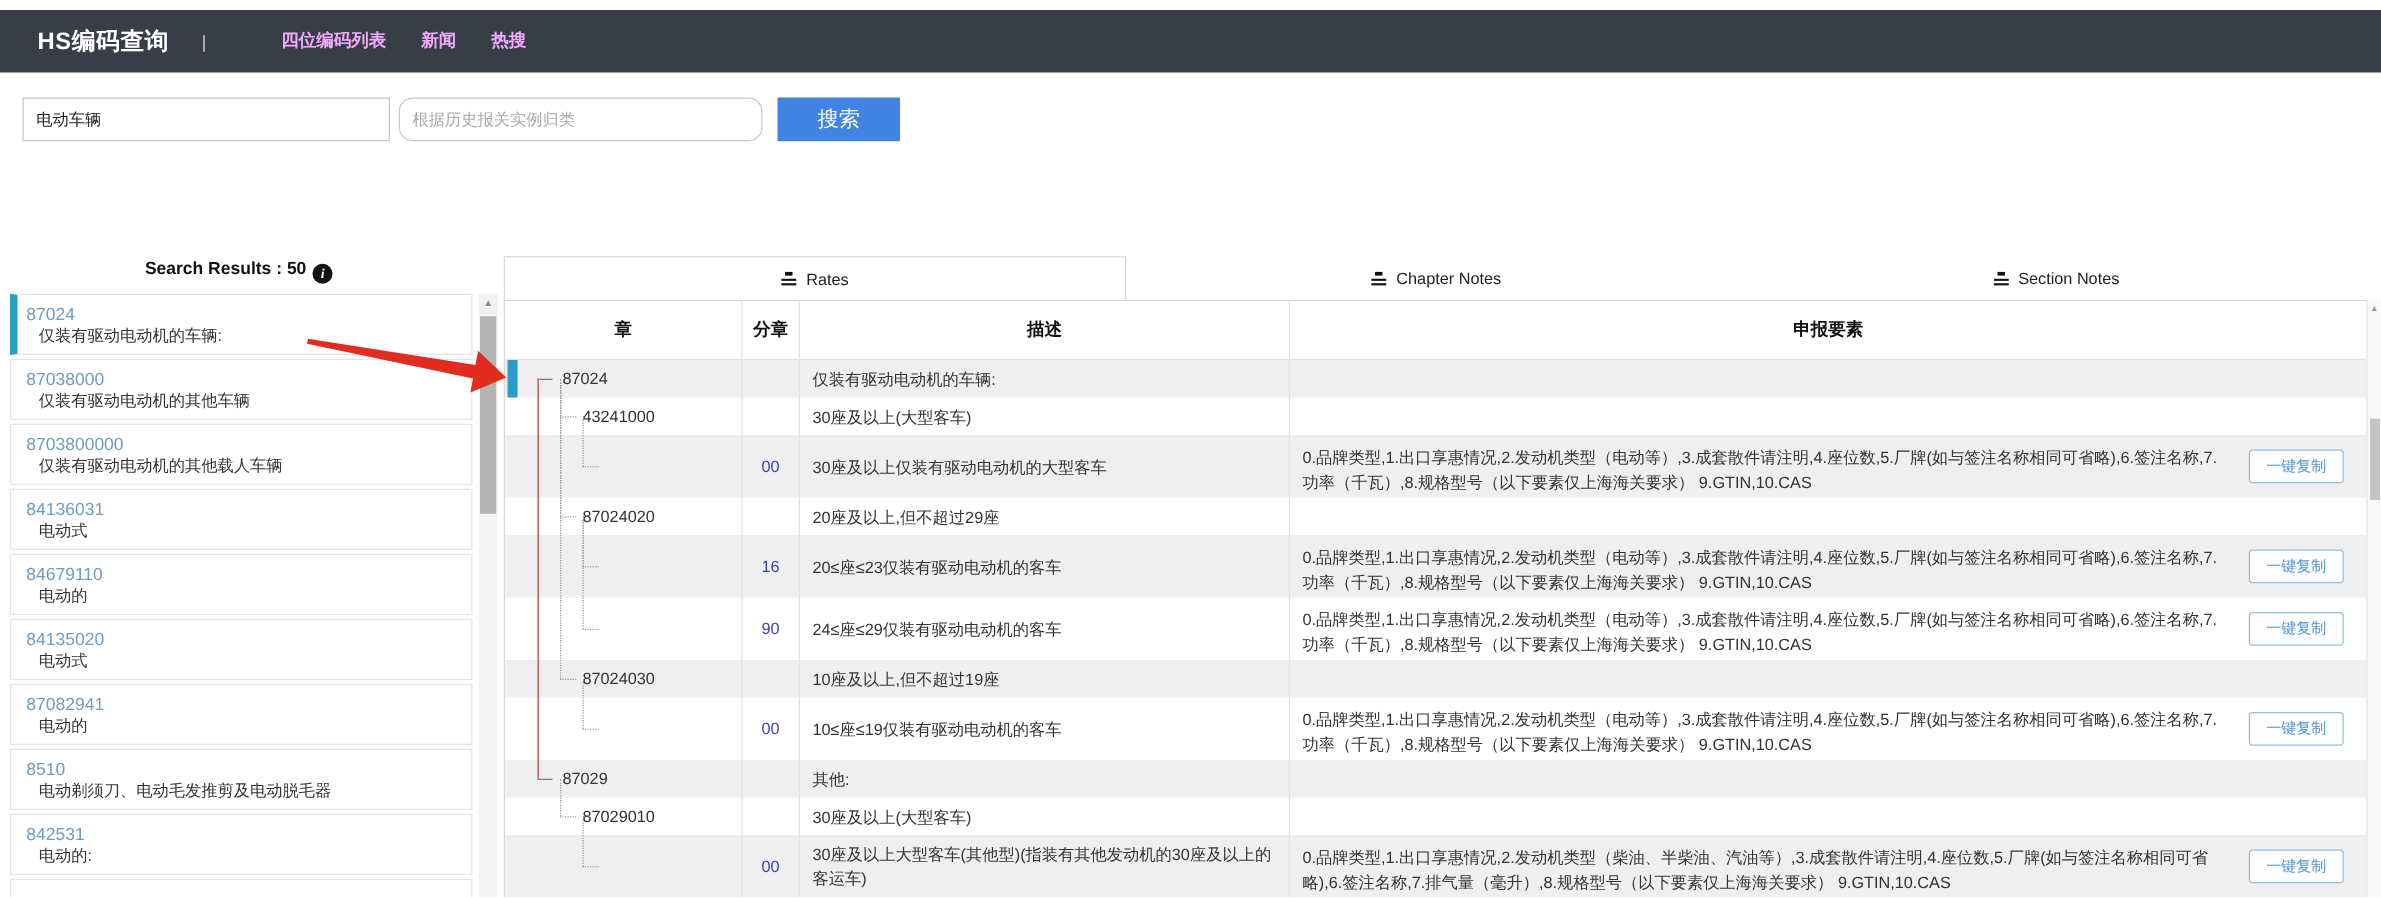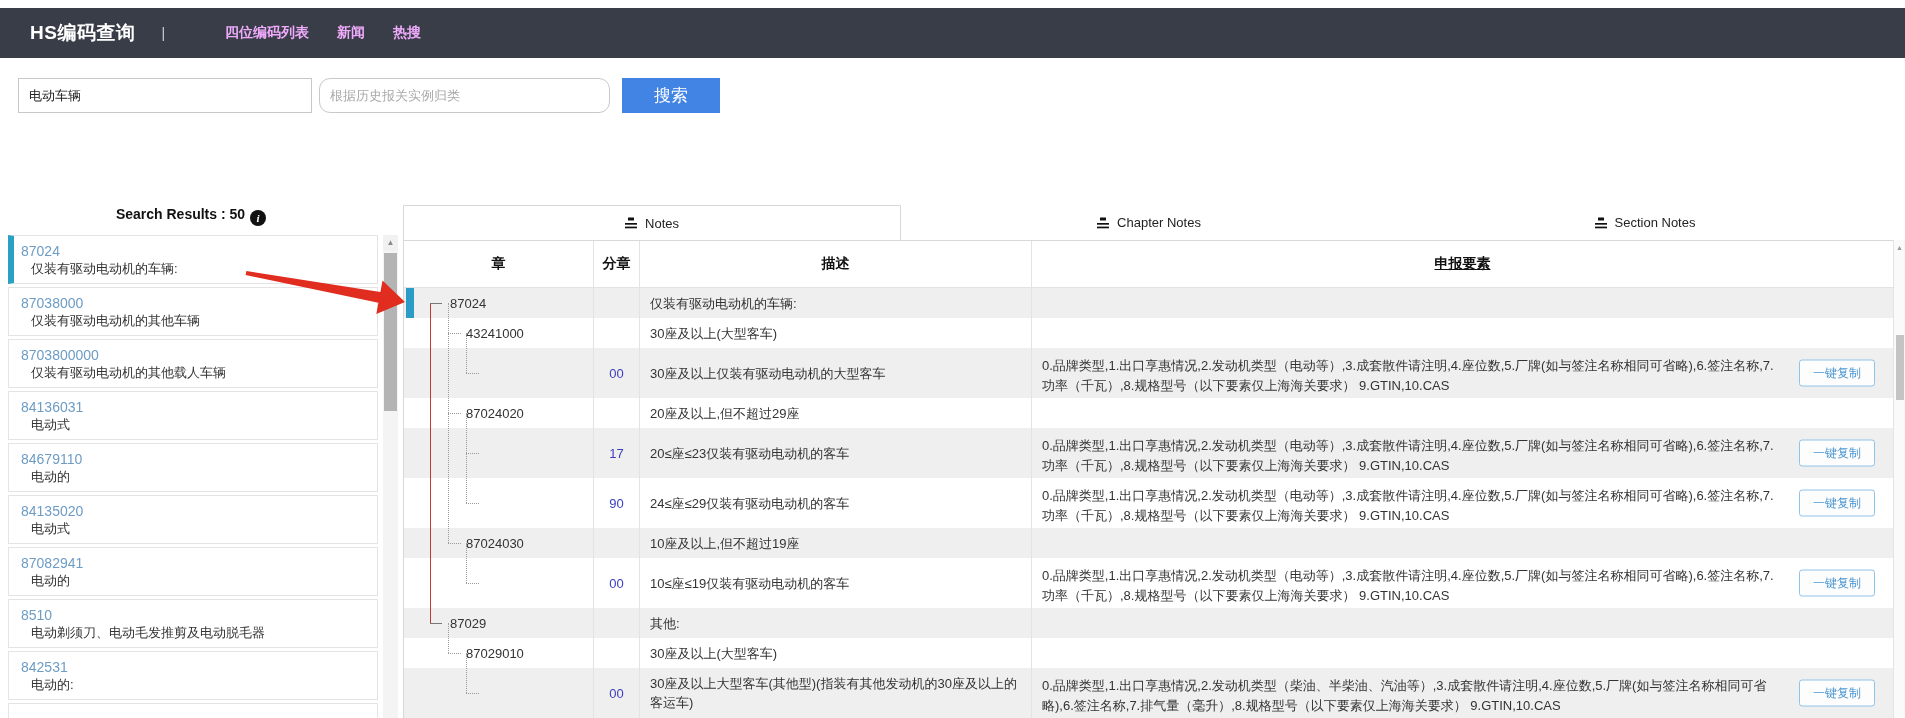--- a/index.html
+++ b/index.html
@@ -167,21 +167,21 @@
     <div class="sb-thumb"></div>
   </div>
 
   <div class="tabs" id="tabs">
       <div class="tab active">
         <svg class="tab-ico" viewBox="0 0 13 12">
           <rect x="3" y="0.5" width="6" height="3" fill="#111"></rect>
           <rect x="0" y="6" width="12" height="1.7" fill="#111"></rect>
           <rect x="0" y="9.6" width="12" height="1.7" fill="#111"></rect>
         </svg>
-        <span>Notes</span>
+        <span>Rates</span>
       </div>
       <div class="tab">
         <svg class="tab-ico" viewBox="0 0 13 12">
           <rect x="3" y="0.5" width="6" height="3" fill="#111"></rect>
           <rect x="0" y="6" width="12" height="1.7" fill="#111"></rect>
           <rect x="0" y="9.6" width="12" height="1.7" fill="#111"></rect>
         </svg>
         <span>Chapter Notes</span>
       </div>
       <div class="tab">
@@ -192,21 +192,21 @@
         </svg>
         <span>Section Notes</span>
       </div>
     </div>
 
   <div class="tablewrap">
     <div class="thead" id="thead">
         <div class="th" style="width: 190px;">章</div>
         <div class="th" style="width: 46px;">分章</div>
         <div class="th" style="width: 392px;">描述</div>
-        <div class="th" style="flex: 1 1 0%; border-right: none; text-decoration: underline;">申报要素</div>
+        <div class="th" style="flex: 1 1 0%; border-right: none;">申报要素</div>
       </div>
     <div id="tbody">
         <div class="trow lvl0 gray" style="height: 30px;">
           <div class="td c-code">
             <span class="code-txt">87024</span>
           </div>
           <div class="td c-sub"></div>
           <div class="td c-desc">
             <span class="desc-txt">仅装有驱动电动机的车辆:</span>
           </div>
@@ -241,21 +241,21 @@
           </div>
           <div class="td c-sub"></div>
           <div class="td c-desc">
             <span class="desc-txt">20座及以上,但不超过29座</span>
           </div>
           <div class="td c-decl"></div>
         </div>
         <div class="trow lvl2 gray" style="height: 50px;">
           <div class="td c-code"></div>
           <div class="td c-sub">
-            <span class="sub-txt">17</span>
+            <span class="sub-txt">16</span>
           </div>
           <div class="td c-desc">
             <span class="desc-txt">20≤座≤23仅装有驱动电动机的客车</span>
           </div>
           <div class="td c-decl">
             <div class="decl-inner">0.品牌类型,1.出口享惠情况,2.发动机类型（电动等）,3.成套散件请注明,4.座位数,5.厂牌(如与签注名称相同可省略),6.签注名称,7.功率（千瓦）,8.规格型号（以下要素仅上海海关要求） 9.GTIN,10.CAS</div>
             <button class="copy-btn">一键复制</button>
           </div>
         </div>
         <div class="trow lvl2" style="height: 50px;">

